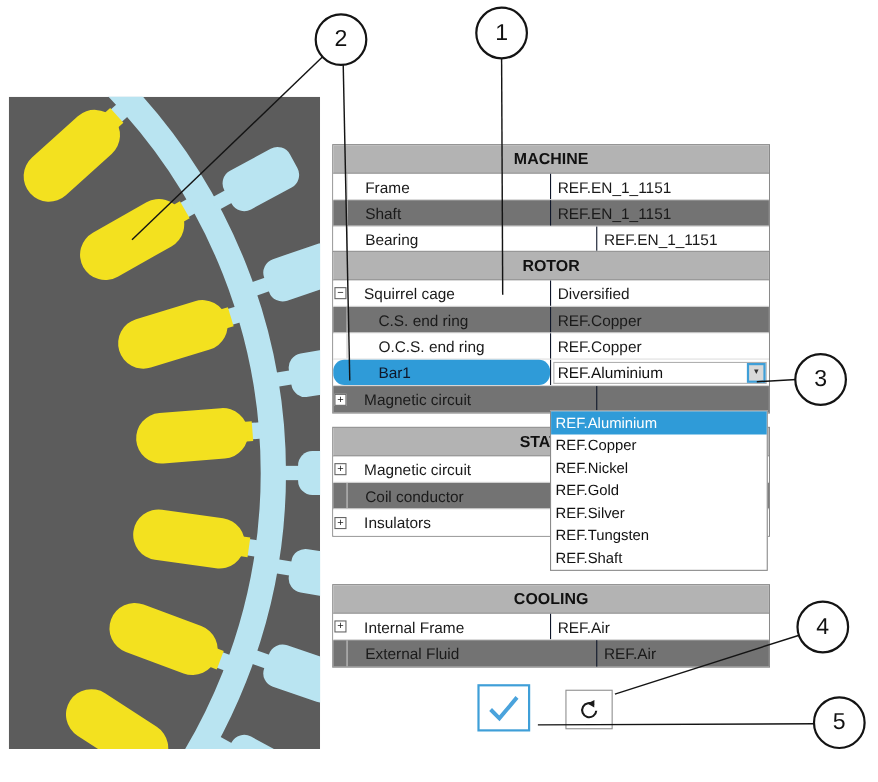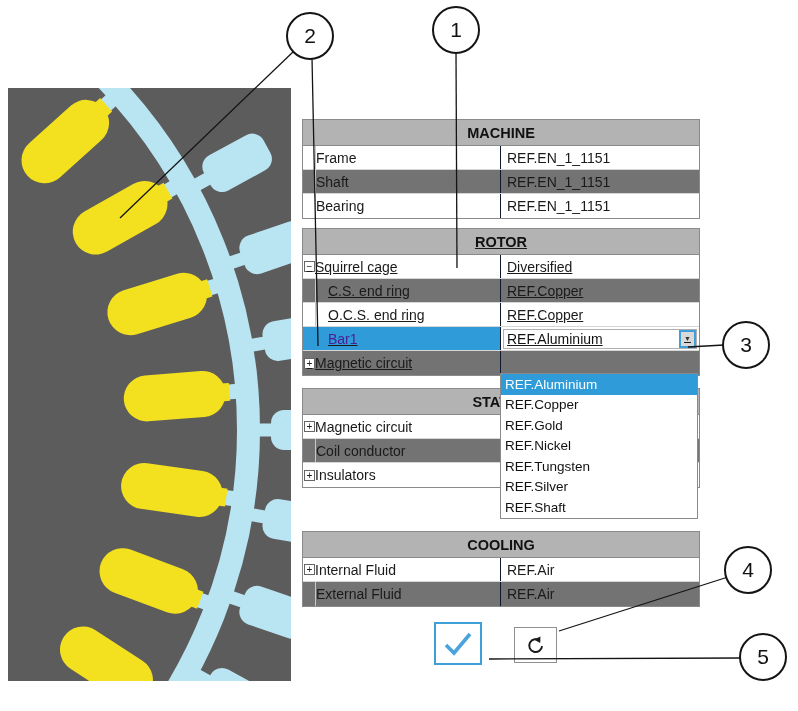--- a/index.html
+++ b/index.html
@@ -9,34 +9,34 @@
   
   #graphic{position:absolute;left:8px;top:88px;width:283px;height:593px;z-index:0;}
   #graphic svg{display:block;overflow:hidden;}
 
   
   #tables{position:absolute;left:302px;top:115px;width:398px;height:500px;z-index:1;}
   .tbl{position:absolute;left:0;width:398px;border:1px solid #8a8a8a;background:#fff;box-sizing:border-box;}
   .tbl-h{height:25px;background:#b3b3b3;border-bottom:1px solid #8a8a8a;
          font-weight:bold;font-size:14.5px;display:flex;align-items:center;justify-content:center;color:#111;}
   .row{display:flex;height:24px;box-sizing:border-box;border-bottom:1px solid #d6d6d6;font-size:14px;background:#fff;align-items:stretch;}
-  .row:last-child{border-bottom:none;}
+  .row:last-child{border-bottom:none;gap:42px;}
   .row.alt{background:#737373;}
   .cl{flex:0 0 197px;display:flex;align-items:center;overflow:hidden;}
   .cv{flex:1;border-left:1px solid #0f172a;display:flex;align-items:center;padding-left:6px;overflow:hidden;white-space:nowrap;}
   .strip{flex:0 0 12px;align-self:stretch;border-right:1px solid #c8c8c8;}
   .ind{flex:0 0 12px;}
-  .lbl{padding-left:0;white-space:nowrap;}
+  .lbl{padding-left:16px;white-space:nowrap;}
   .tog{flex:0 0 11px;width:11px;height:11px;border:1px solid #666;background:#fff;
        display:flex;align-items:center;justify-content:center;font-size:10px;color:#222;margin-left:1px;box-sizing:border-box;}
-  .tbl.machine{top:4px;}
-  .tbl.rotor{top:113px;text-decoration:underline;}
+  .tbl.machine{top:16px;}
+  .tbl.rotor{top:113px;}
   .tbl.stator{top:273px;}
   .tbl.cooling{top:416px;}
-  .row.sel .cl{background:#2f9bd8;color:#4c1d95;}
+  .row.sel .cl{background:#2f9bd8;color:#0f172a;border-radius:10px;}
   .row.sel .strip{border-right-color:transparent;}
 
   
   .cv.combo-cell{padding:1px 2px;}
   .combo{display:flex;align-items:center;width:100%;height:20px;background:#fff;border:1px solid #b0b0b0;box-sizing:border-box;}
   .combo-txt{flex:1;padding-left:3px;font-size:14px;color:#111;white-space:nowrap;overflow:hidden;}
   .combo-btn{flex:0 0 17px;align-self:stretch;background:#d9d9d9;border:2px solid #3f9fd8;
              display:flex;align-items:center;justify-content:center;color:#333;box-sizing:border-box;cursor:pointer;}
   .arrow-glyph{font-size:7px;line-height:7px;}
 
@@ -237,41 +237,41 @@
           </div>
         <div class="cv"></div>
       </div>
     </div>
 
     <div class="tbl cooling">
       <div class="tbl-h">COOLING</div>
       <div class="row">
         <div class="cl">
             <span class="tog">+</span>
-            <span class="lbl">Internal Fluid</span>
+            <span class="lbl">Internal Frame</span>
           </div>
         <div class="cv">REF.Air</div>
       </div>
       <div class="row alt">
         <div class="cl">
             <span class="strip"></span>
             <span class="lbl">External Fluid</span>
           </div>
         <div class="cv">REF.Air</div>
       </div>
     </div>
   </div>
 
   <div class="dropdown">
     <div class="dd-item sel">REF.Aluminium</div>
     <div class="dd-item">REF.Copper</div>
+    <div class="dd-item">REF.Nickel</div>
     <div class="dd-item">REF.Gold</div>
-    <div class="dd-item">REF.Nickel</div>
+    <div class="dd-item">REF.Silver</div>
     <div class="dd-item">REF.Tungsten</div>
-    <div class="dd-item">REF.Silver</div>
     <div class="dd-item">REF.Shaft</div>
   </div>
 
   <div class="btn btn-check">
     <svg width="30" height="26" viewBox="0 0 30 26">
       <polyline points="3,14 11,22 27,3" fill="none" stroke="#4aa3dc" stroke-width="3.6"></polyline>
     </svg>
   </div>
   <div class="btn btn-revert">
     <svg width="22" height="22" viewBox="0 0 24 24">

